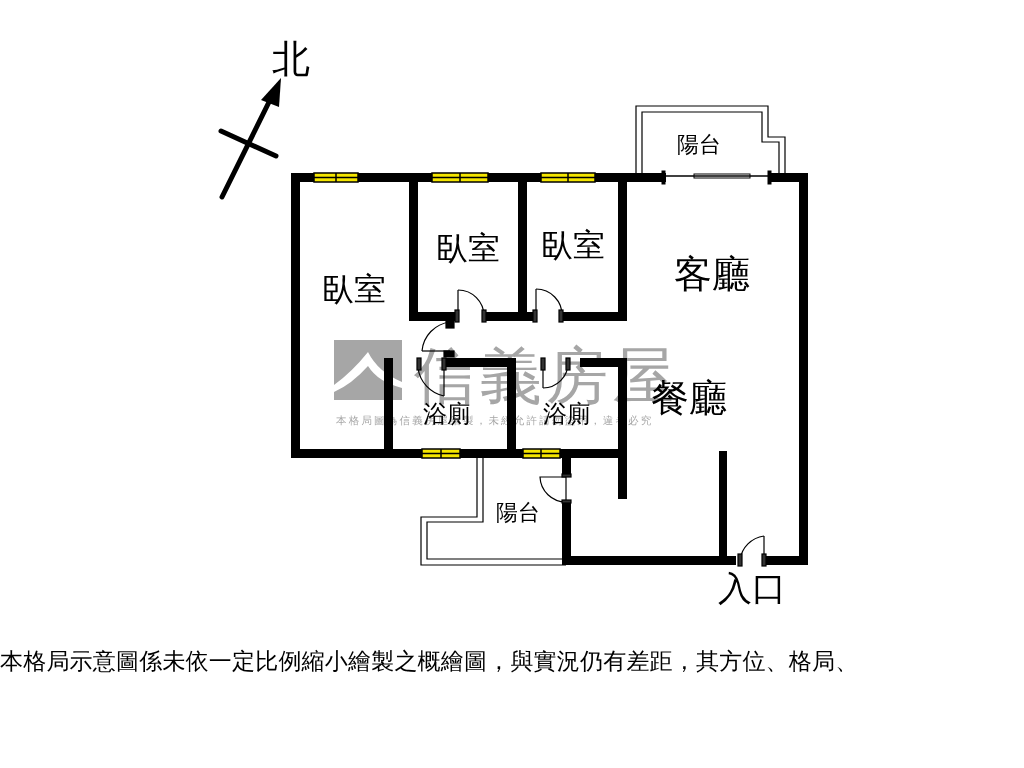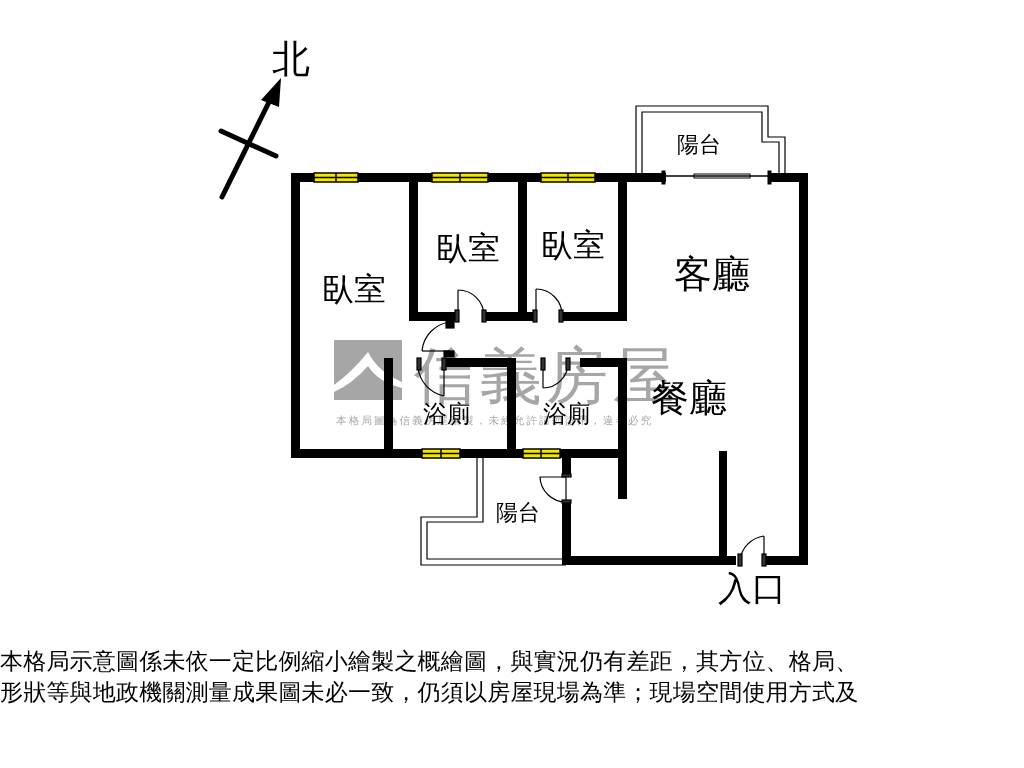--- a/index.html
+++ b/index.html
@@ -170,14 +170,13 @@
     <text class="room-label" x="423" y="422" font-size="24">浴廁</text>
     <text class="room-label" x="543" y="422" font-size="24">浴廁</text>
     <text class="room-label" x="677" y="152" font-size="22">陽台</text>
     <text class="room-label" x="496" y="520" font-size="22">陽台</text>
     <text class="room-label" x="718" y="600" font-size="34">入口</text>
   </g>
 </svg>
 
 <div id="disclaimer">
   <div>本格局示意圖係未依一定比例縮小繪製之概繪圖，與實況仍有差距，其方位、格局、</div>
-  <div>形狀等與地政機關測量成果圖未必一致，仍須以房屋現場為準；現場空間使用方式及</div>
 </div>
 
 </body></html>

